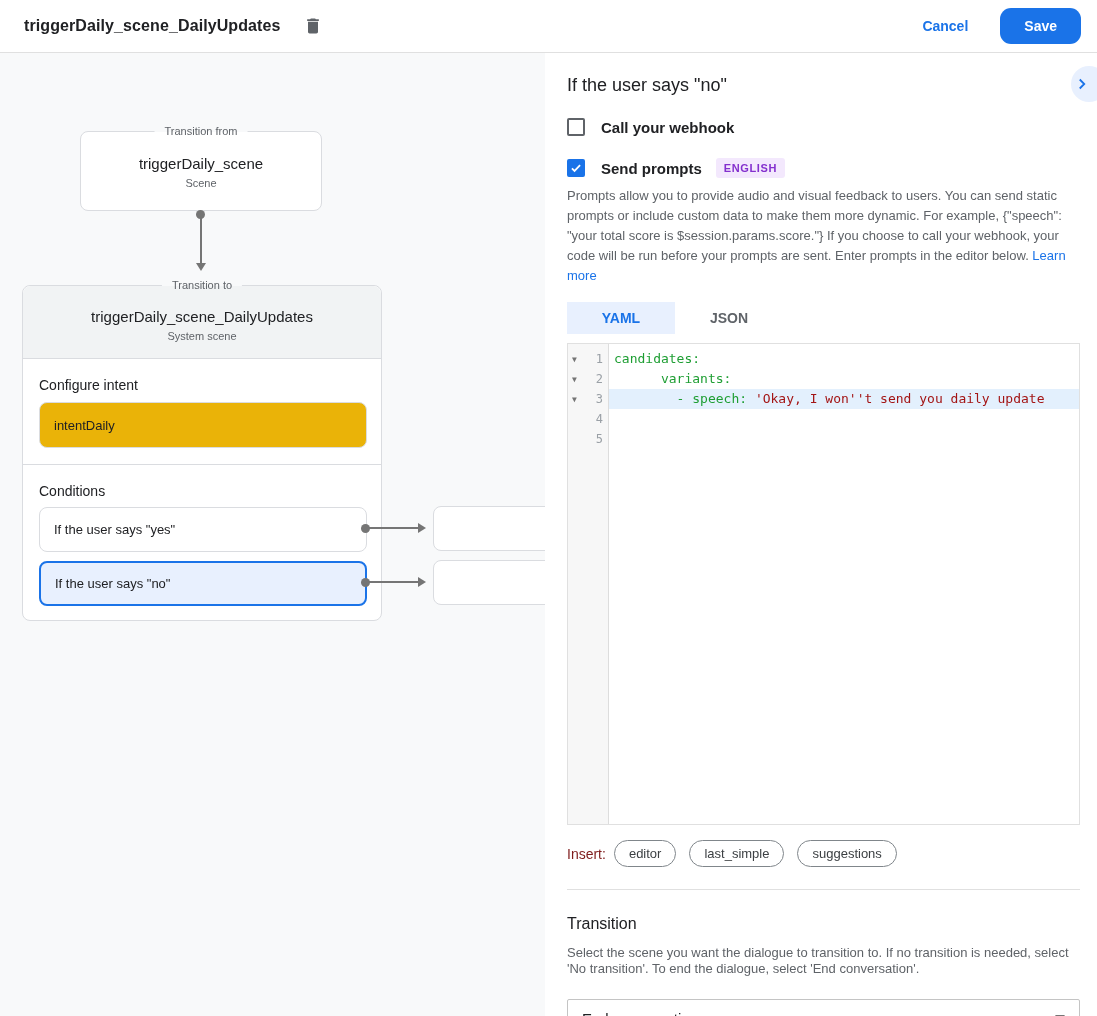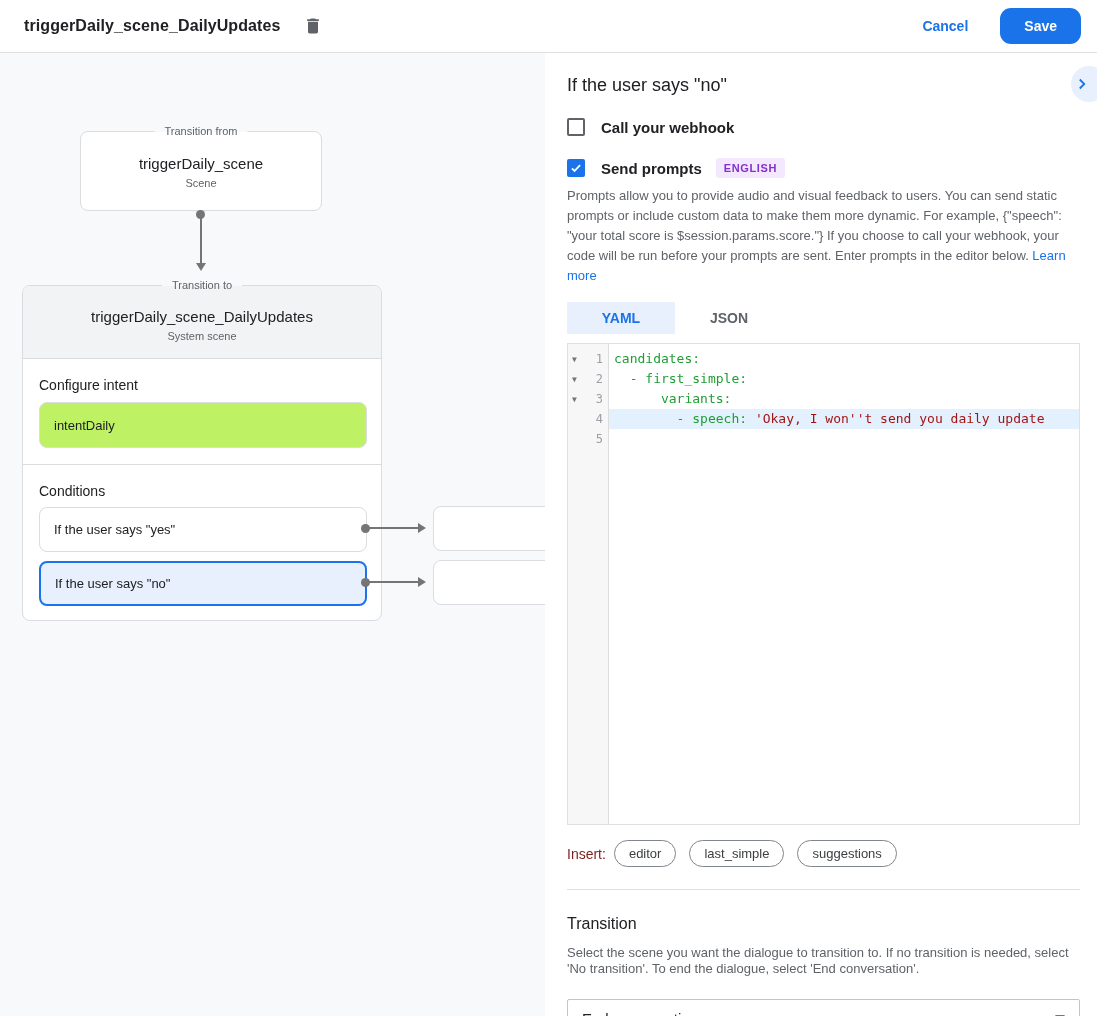--- a/index.html
+++ b/index.html
@@ -33,21 +33,21 @@
   .from-box .node-title { margin-top:23px; text-align:center; font-size:15px; color:#202124; }
   .from-box .node-sub { margin-top:5px; text-align:center; font-size:11px; color:#5f6368; }
 
   .to-box { left:22px; top:232px; width:360px; height:336px; }
   .to-header { height:73px; background:#f1f3f4; border-bottom:1px solid #dadce0;
     border-radius:8px 8px 0 0; text-align:center; }
   .to-header .node-title { padding-top:22px; font-size:15px; color:#202124; }
   .to-header .node-sub { margin-top:5px; font-size:11px; color:#5f6368; }
   .section-label { position:absolute; left:16px; font-size:14px; color:#202124; }
   .intent-box { position:absolute; left:16px; top:116px; width:328px; height:46px;
-    background:#bef264; border:1px solid #dadce0; border-radius:8px; display:flex;
+    background:#eab308; border:1px solid #dadce0; border-radius:8px; display:flex;
     align-items:center; padding-left:14px; font-size:13px; cursor:pointer; }
   .to-divider { position:absolute; left:0; top:178px; width:100%; border-top:1px solid #dadce0; }
   .cond-box { position:absolute; left:16px; width:328px; height:45px; background:#fff;
     border:1px solid #dadce0; border-radius:8px; display:flex; align-items:center;
     padding-left:14px; font-size:13px; cursor:pointer; }
   .cond-box.selected { background:var(--selection); border:2px solid var(--accent); }
 
   .dot { position:absolute; width:9px; height:9px; border-radius:50%; background:#757575; }
   .vline { position:absolute; width:2px; background:#757575; }
   .hline { position:absolute; height:2px; background:#757575; }
@@ -235,21 +235,20 @@
               <span class="cm-fold"></span>
               <span class="cm-num">4</span>
             </div>
             <div class="gutter-row">
               <span class="cm-fold"></span>
               <span class="cm-num">5</span>
             </div>
           </div>
         <div class="code-area" id="editor-code">
             <div class="code-row"><span class="tok-key">candidates:</span></div>
-            <div class="code-row"><span class="tok-key">  - first_simple:</span></div>
             <div class="code-row"><span class="tok-key">      variants:</span></div>
             <div class="code-row hl"><span class="tok-key">        - speech: </span><span class="tok-string">'Okay, I won''t send you daily update</span></div>
             <div class="code-row"></div>
           </div>
       </div>
 
       <div class="insert-row">
         <span class="insert-label">Insert:</span>
         <button class="chip">editor</button>
         <button class="chip">last_simple</button>

